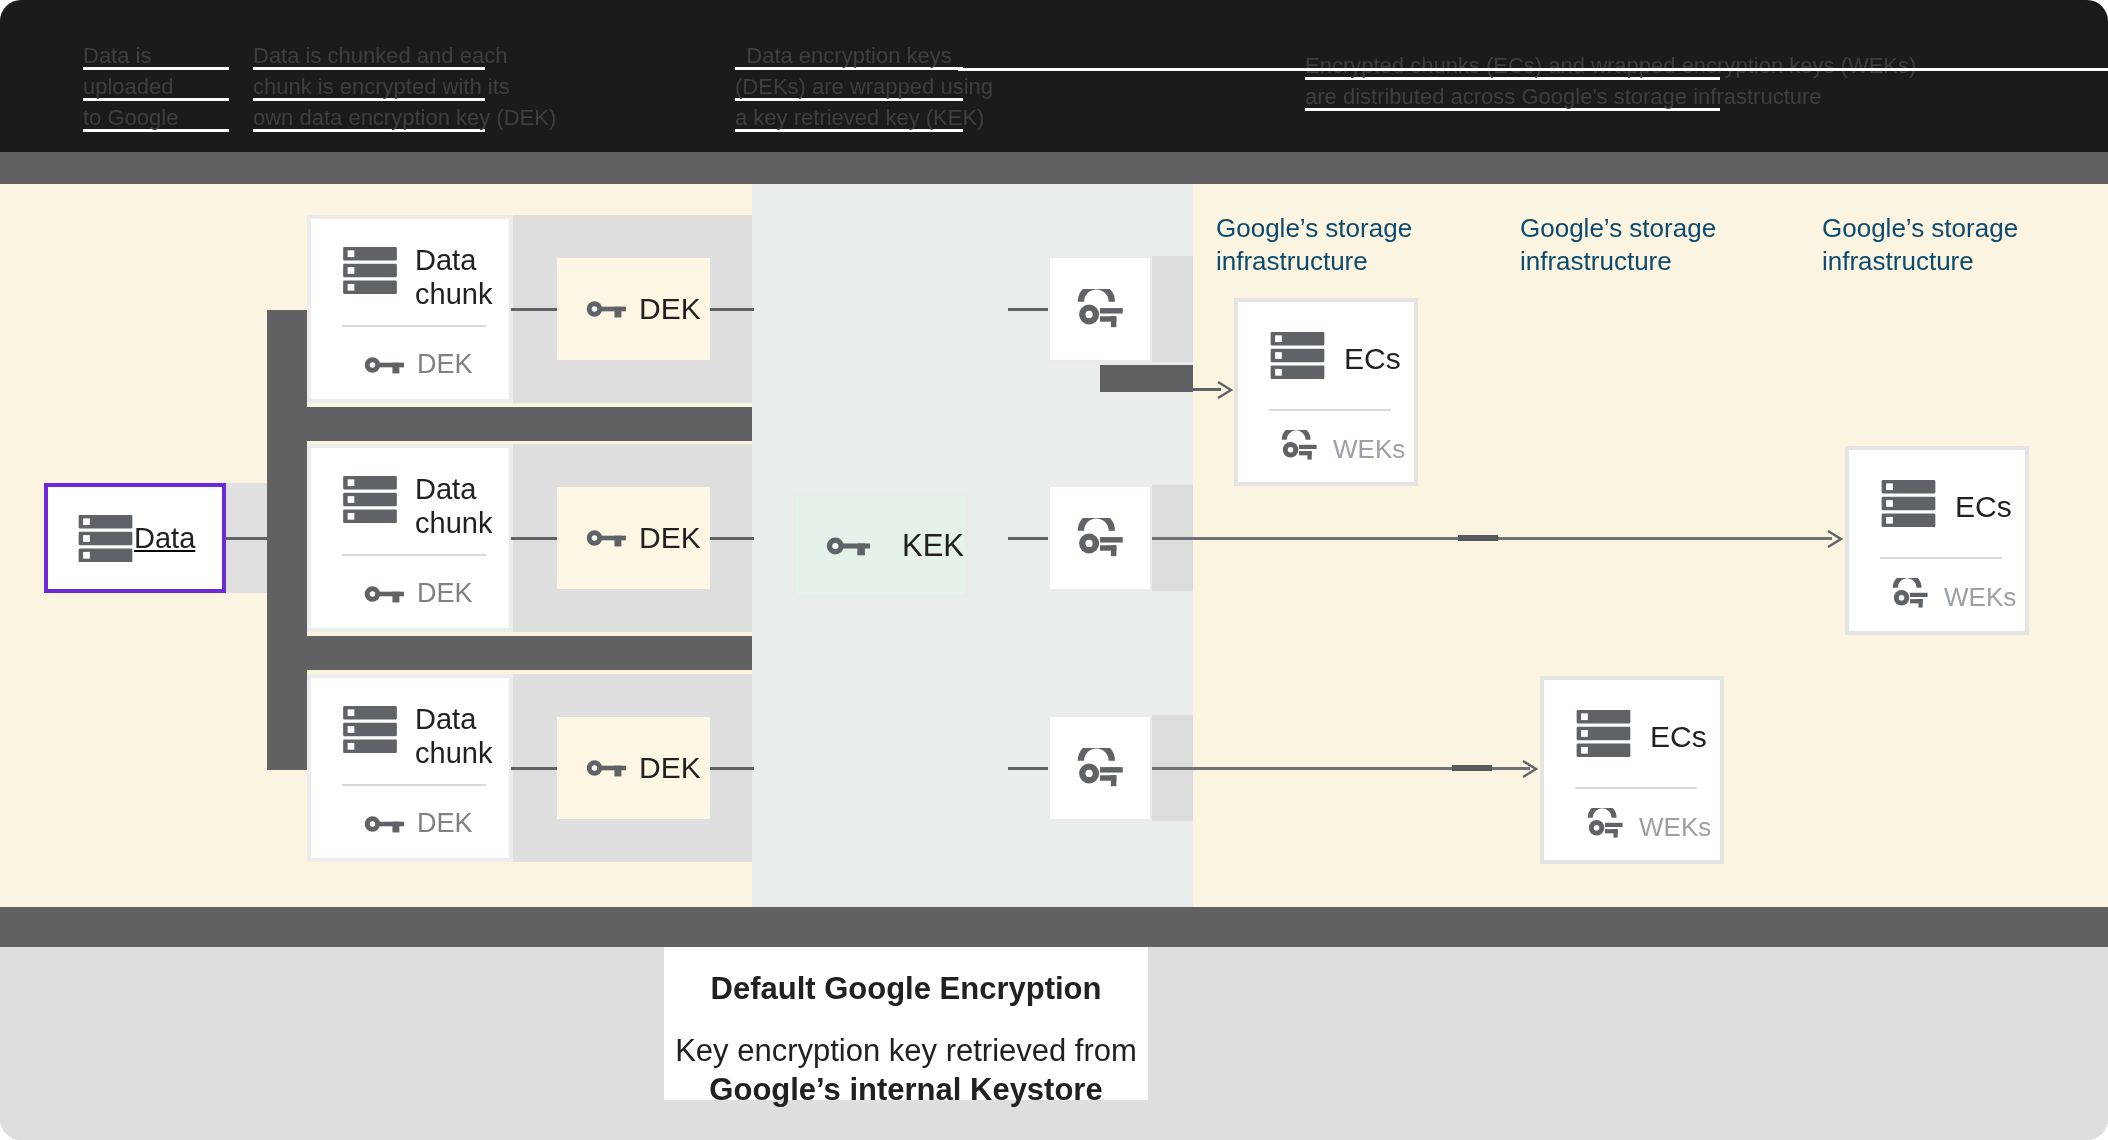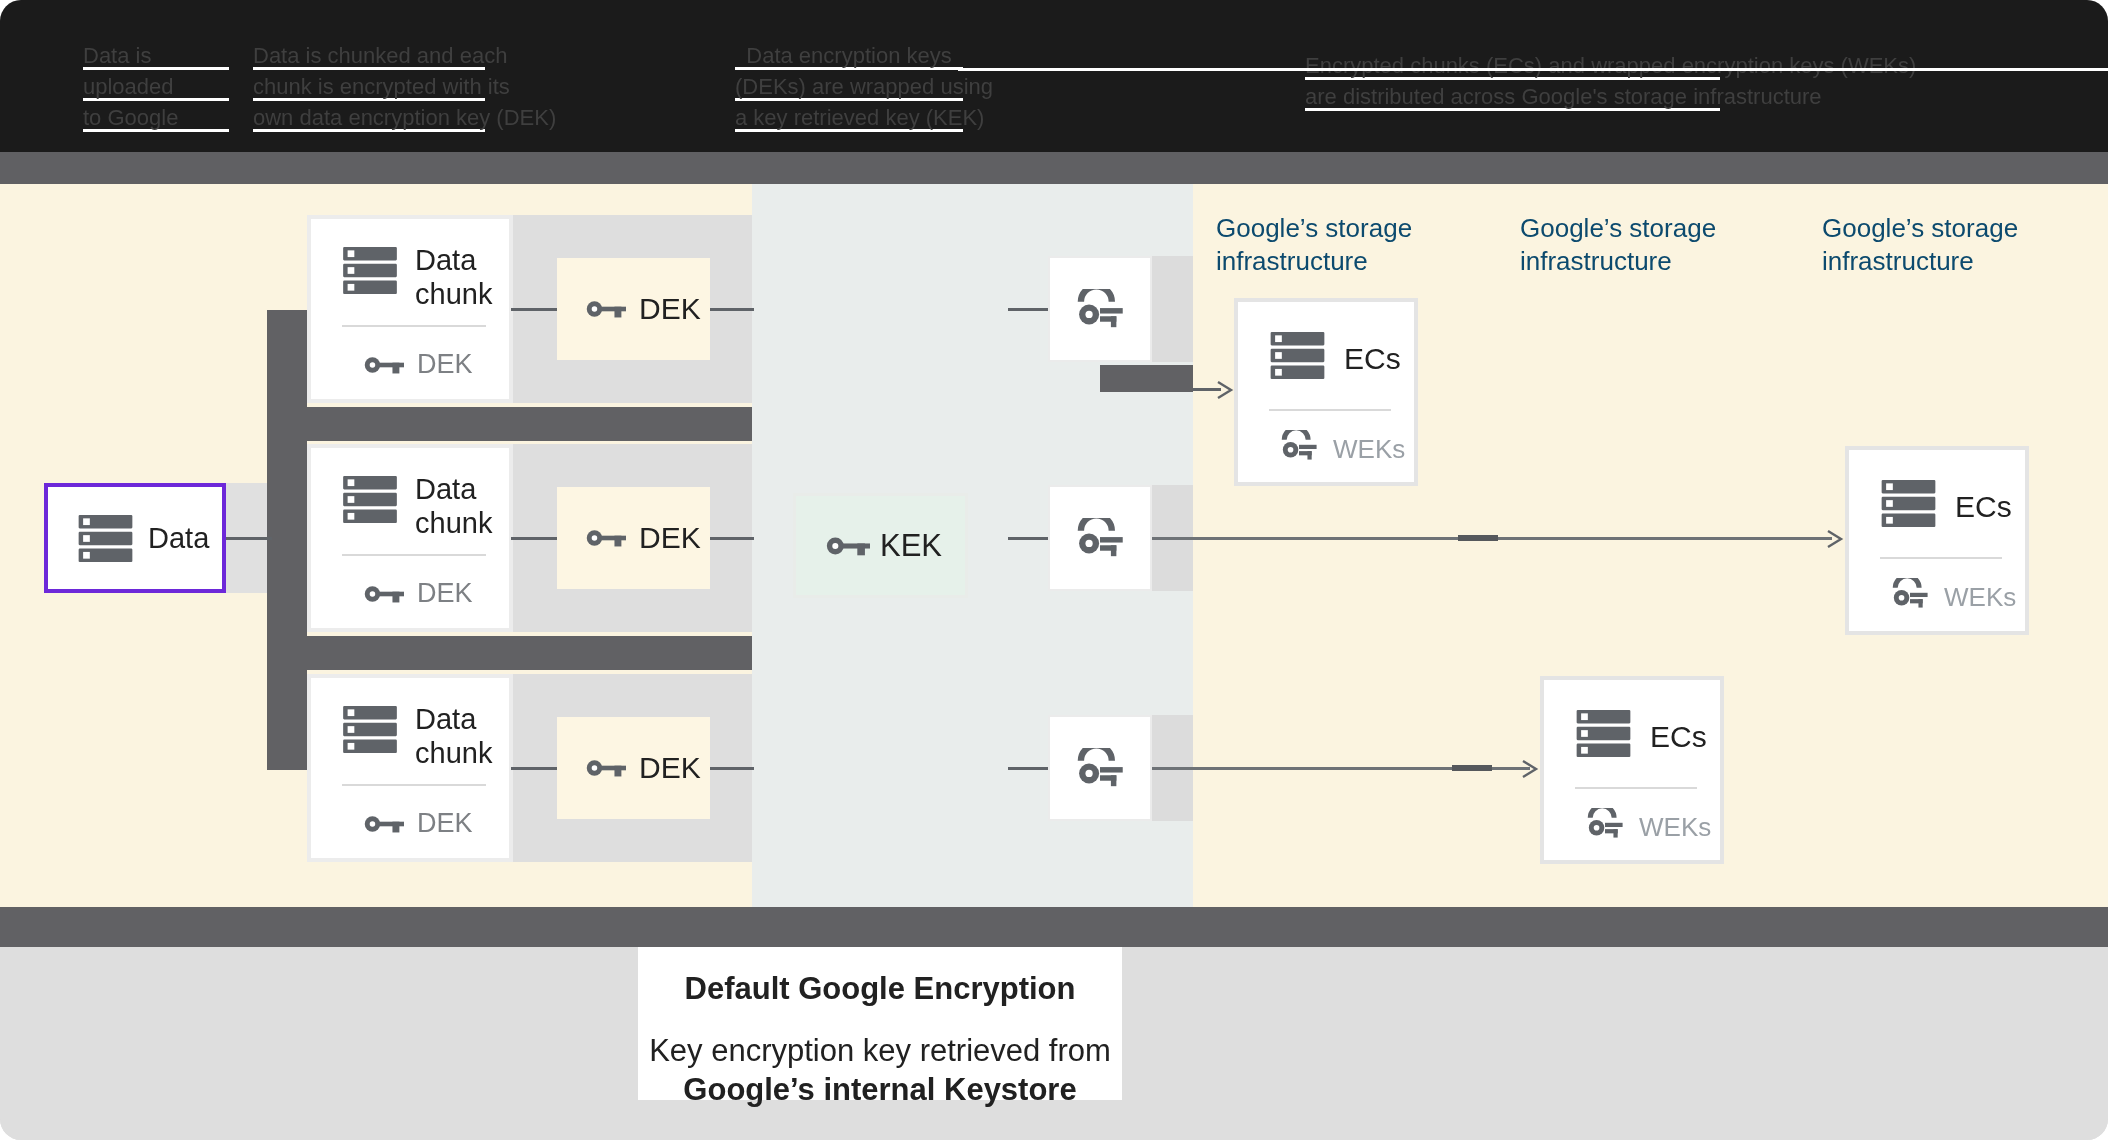--- a/index.html
+++ b/index.html
@@ -25,29 +25,29 @@
   .strip{background:#dedede;}
   .connline{background:#5f6368;height:3px;}
   .thinline{background:#6e7276;height:3px;}
 
   .title-text{color:#212121;font-size:29px;}
   .muted-text{color:#7d8084;font-size:27px;}
   .weks-text{color:#9aa0a6;font-size:26px;}
   .divider{background:#d9d9d9;height:2px;}
 
   .dek-box{background:#fdf6e3;display:flex;align-items:center;padding-left:29px;gap:13px;box-sizing:border-box;}
-  .kek-box{background:#e6f1ea;border:3px solid #e9ece9;display:flex;align-items:center;padding-left:30px;gap:10px;box-sizing:border-box;}
+  .kek-box{background:#e6f1ea;border:3px solid #e9ece9;display:flex;align-items:center;padding-left:30px;gap:32px;box-sizing:border-box;}
   .keyonly{background:#fff;border:2px solid #ebebeb;box-sizing:border-box;display:flex;align-items:center;justify-content:center;}
 
   .storage-label{color:#0c4a6e;font-size:26px;line-height:33px;}
 
   
   .botbar{left:0;top:907px;width:2108px;height:40px;background:#616164;}
   .botarea{left:0;top:947px;width:2108px;height:193px;background:#dedede;}
-  .caption{left:638px;top:947px;width:484px;height:153px;background:#fff;text-align:center;color:#212121;}
+  .caption{left:664px;top:947px;width:484px;height:153px;background:#fff;text-align:center;color:#212121;}
   .cap-title{font-weight:bold;font-size:31px;margin-top:24px;}
   .cap-l1{font-size:31px;margin-top:26px;}
   .cap-l2{font-size:31px;font-weight:bold;margin-top:3px;}
 </style>
 </head>
 <body>
 
 <div class="stage">
 
   <div class="abs hdr">
@@ -74,21 +74,21 @@
   </div>
   <div class="abs graybar"></div>
 
   <div class="abs band">
     <div class="abs panel"></div>
 
     <div class="abs strip" style="left:226px;top:299px;width:41px;height:110px;background:#e0e0e0;"></div>
     <div class="abs darkbar" style="left:267px;top:126px;width:40px;height:460px;"></div>
     <div class="abs connline" style="left:224px;top:353px;width:48px;"></div>
 
-    <div class="abs whitebox" style="left:44px;top:299px;width:182px;height:110px;display:flex;align-items:center;padding-left:29px;gap:14px;">
+    <div class="abs whitebox" style="left:44px;top:299px;width:182px;height:110px;display:flex;align-items:center;padding-left:29px;text-decoration:underline;">
       <svg width="57" height="47" viewBox="0 0 48 42">
           <g fill="#5f6368">
             <rect y="0" width="48" height="12" rx="1"></rect>
             <rect y="15" width="48" height="12" rx="1"></rect>
             <rect y="30" width="48" height="12" rx="1"></rect>
           </g>
           <g fill="#fff">
             <rect x="4" y="3" width="6" height="6"></rect>
             <rect x="4" y="18" width="6" height="6"></rect>
             <rect x="4" y="33" width="6" height="6"></rect>

